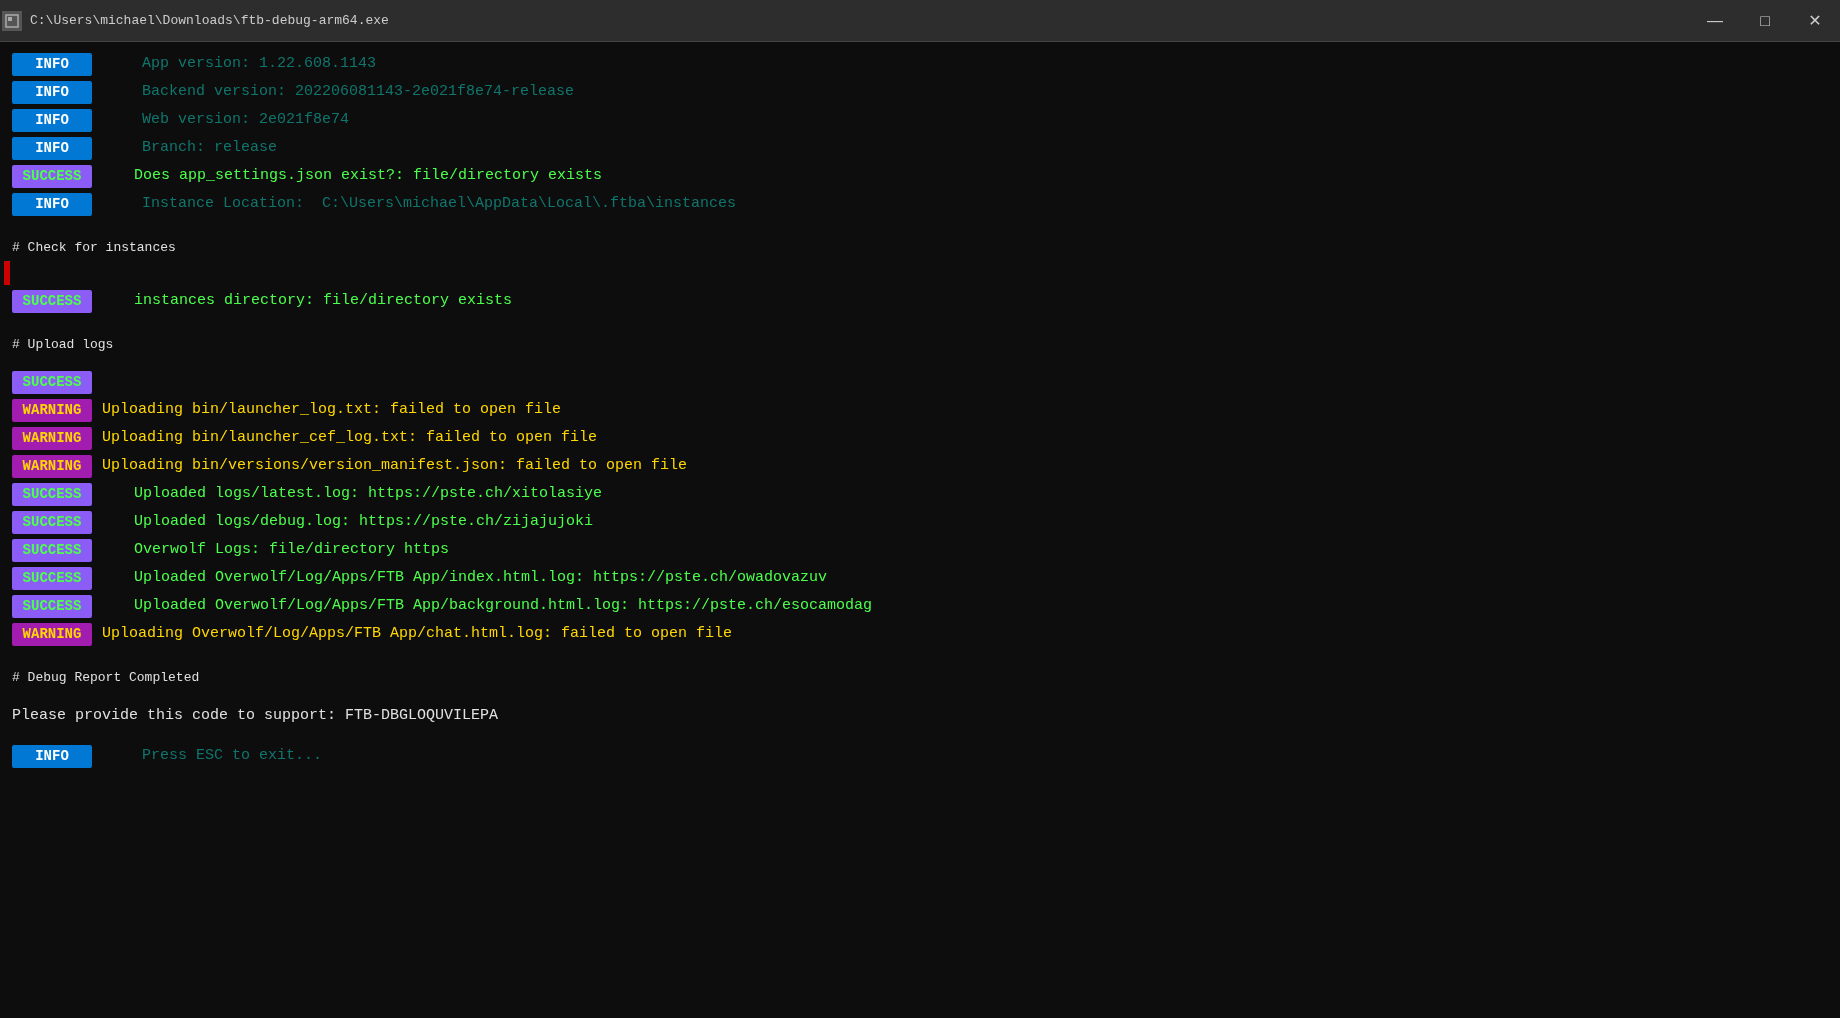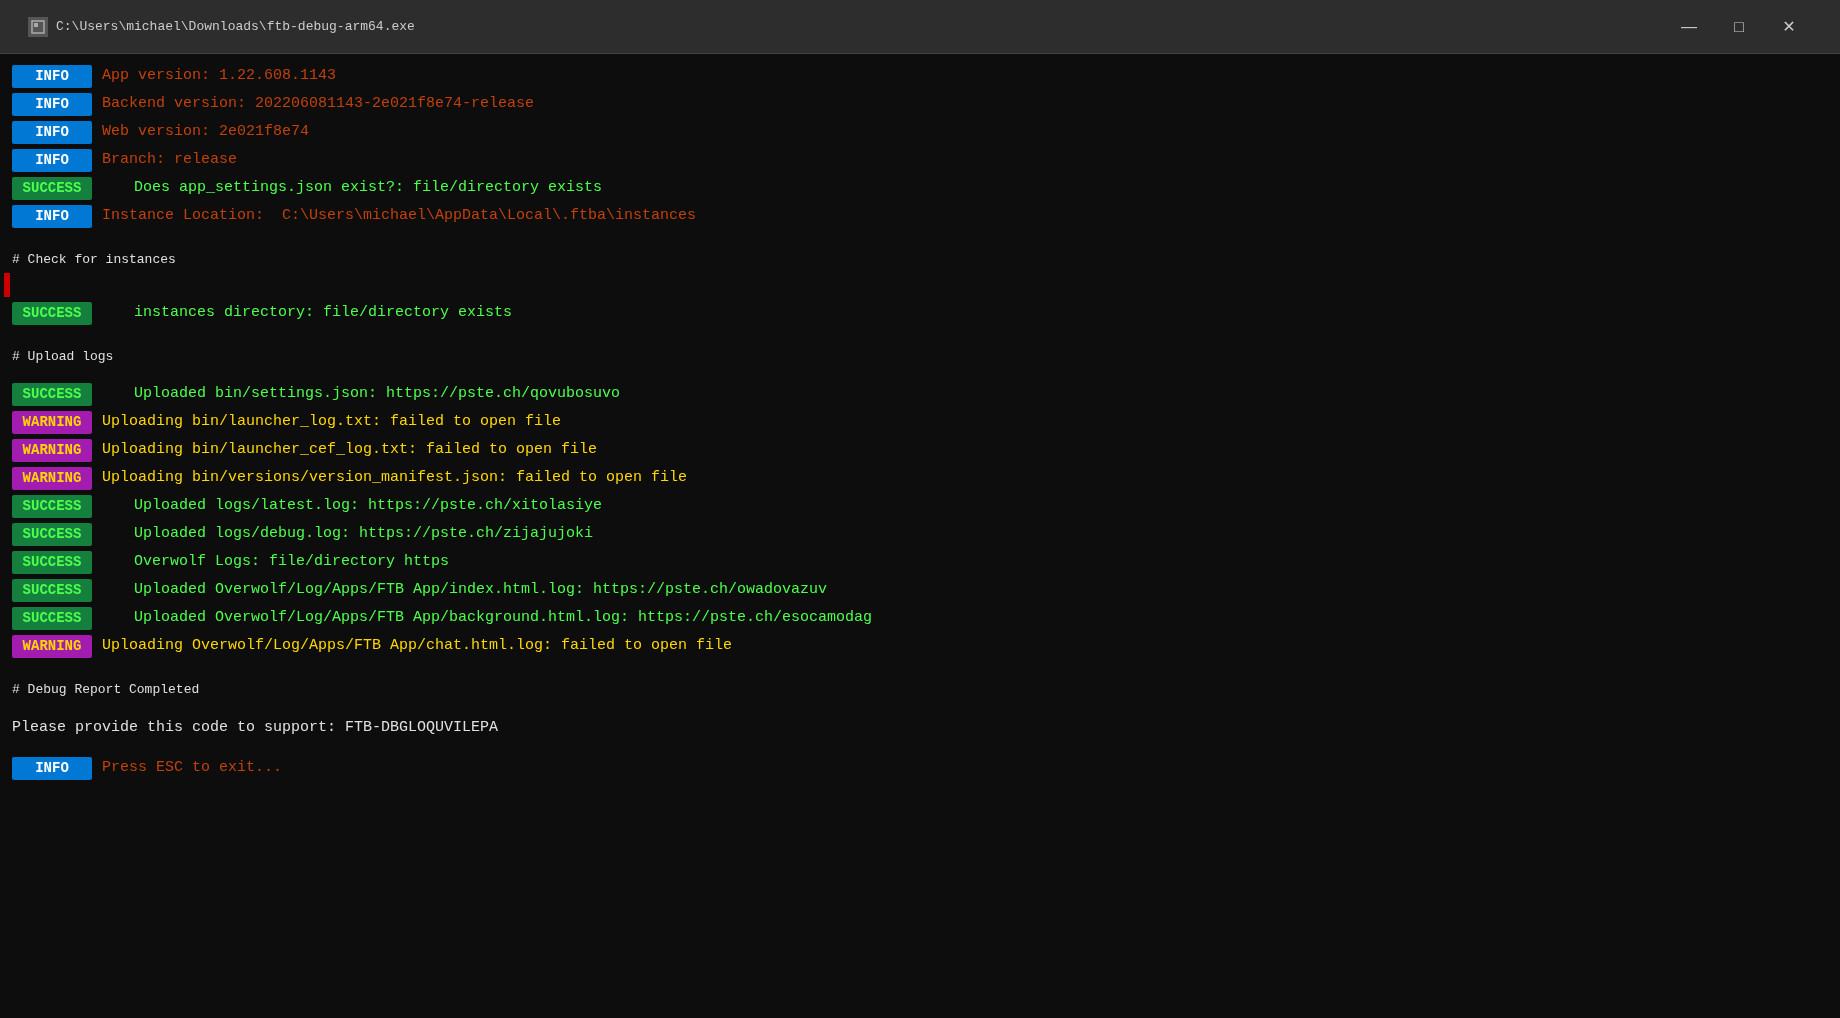--- a/index.html
+++ b/index.html
@@ -15,24 +15,24 @@
     .window {
       width: 1840px;
       height: 1018px;
       display: flex;
       flex-direction: column;
       background: #0d0d0d;
     }
 
     .title-bar {
       background: #2d2d2d;
-      height: 54px;
-      display: flex;
-      align-items: center;
-      padding: 0 28px;
+      height: 42px;
+      display: flex;
+      align-items: center;
+      padding: 0 2px;
       flex-shrink: 0;
       border-bottom: 1px solid #444;
     }
 
     .title-bar-icon {
       width: 20px;
       height: 20px;
       background: #555;
       margin-right: 8px;
       flex-shrink: 0;
@@ -94,31 +94,31 @@
       text-align: center;
       flex-shrink: 0;
     }
 
     .badge-info {
       background: #0078d4;
       color: #fff;
     }
 
     .badge-success {
-      background: #15803d;
+      background: #8b5cf6;
       color: #4cff4c;
       font-family: Liberation Mono, monospace;
     }
 
     .badge-warning {
       background: #a21caf;
       color: #ffd700;
     }
 
-    .text-cyan { color: #c2410c; }
+    .text-cyan { color: #0f766e; margin-left: 40px; }
     .text-green { color: #4cff4c; margin-left: 32px; }
     .text-yellow { color: #ffd700; }
 
     .section-comment {
       color: #e0e0e0;
       font-size: 13px;
       padding: 10px 8px 4px 8px;
       display: block;
     }
 
@@ -207,21 +207,20 @@
       <span class="log-text text-green">instances directory: file/directory exists</span>
     </div>
 
     <div class="section-gap"></div>
 
     <div class="section-comment"># Upload logs</div>
     <div class="section-gap"></div>
 
     <div class="log-line">
       <span class="badge badge-success">SUCCESS</span>
-      <span class="log-text text-green">Uploaded bin/settings.json: https://pste.ch/qovubosuvo</span>
     </div>
     <div class="log-line">
       <span class="badge badge-warning">WARNING</span>
       <span class="log-text text-yellow">Uploading bin/launcher_log.txt: failed to open file</span>
     </div>
     <div class="log-line">
       <span class="badge badge-warning">WARNING</span>
       <span class="log-text text-yellow">Uploading bin/launcher_cef_log.txt: failed to open file</span>
     </div>
     <div class="log-line">

